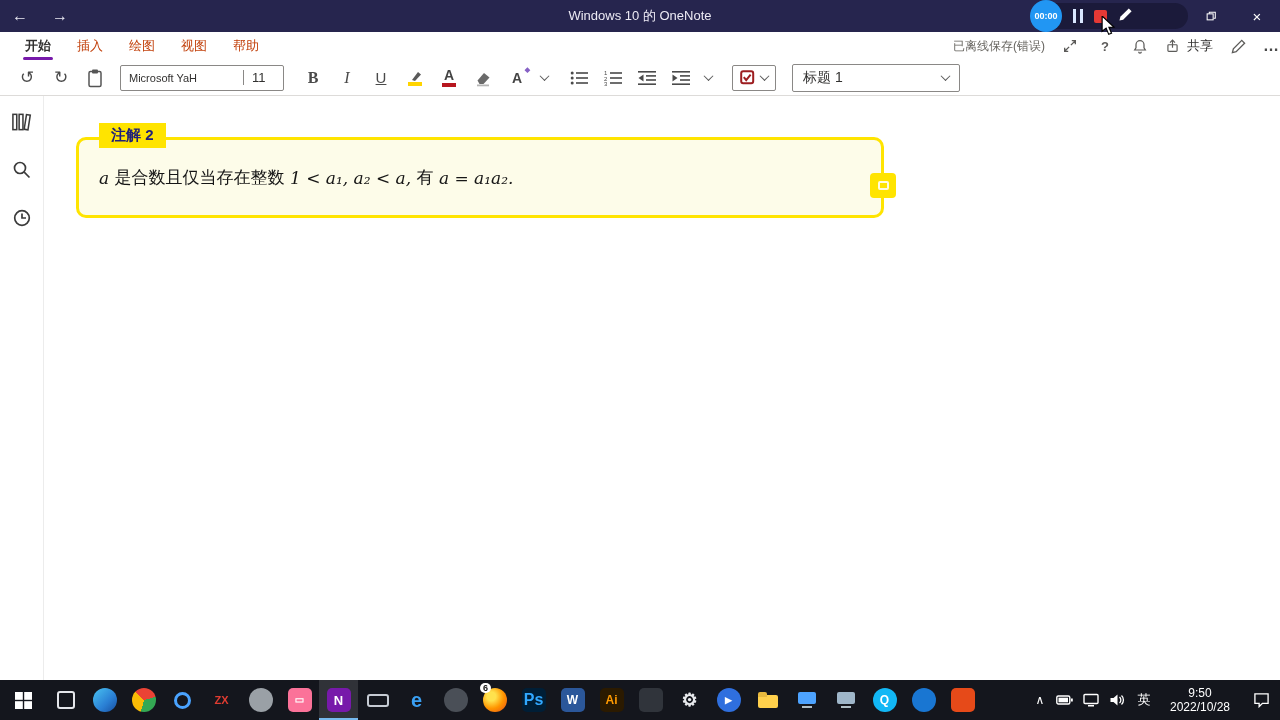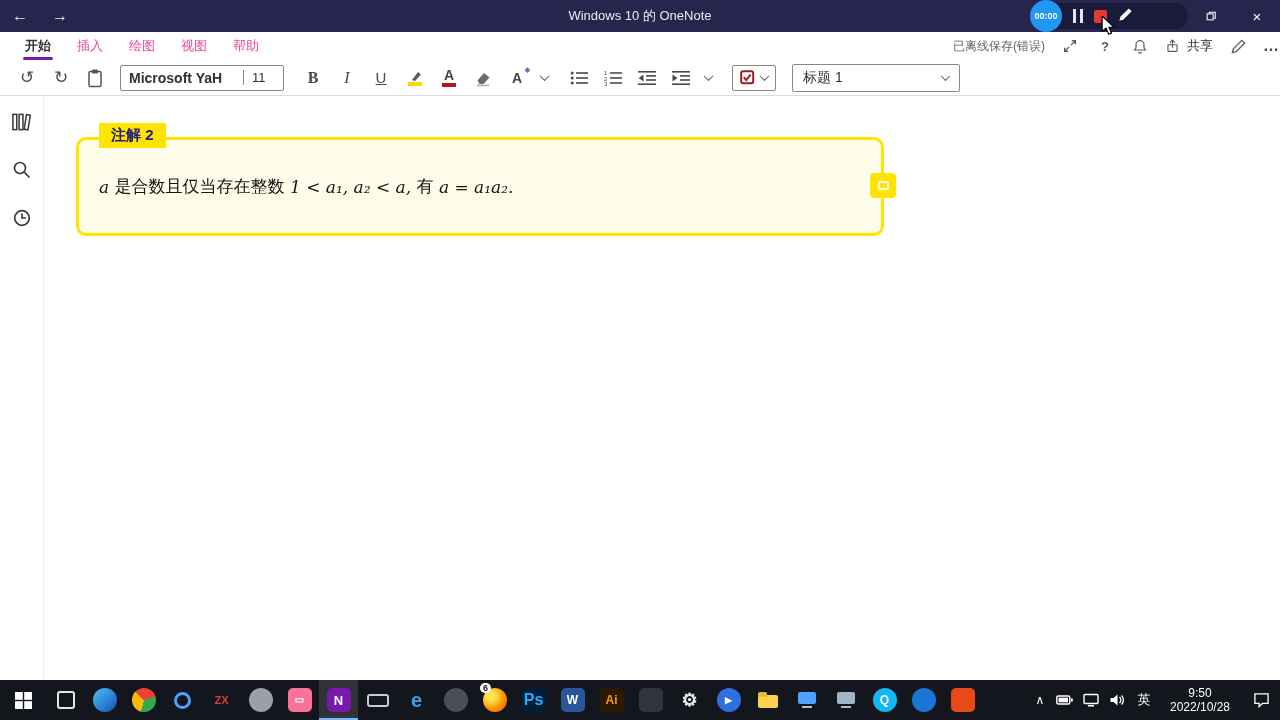--- a/index.html
+++ b/index.html
@@ -20,36 +20,36 @@
   .rec-pause { position:relative; display:flex; gap:4px; }
   .rec-pause span { width:3px; height:14px; background:#d9e7ff; display:block; }
   .rec-stop { position:relative; width:13px; height:13px; background:#e53935; border-radius:2px; }
   .rec-pen { position:relative; }
 
   .cursor { position:absolute; left:1100px; top:16px; z-index:99; }
 
   
   .ribbon-row { position:absolute; top:32px; left:0; width:1280px; height:28px; background:#ffffff; display:flex; align-items:stretch; }
   .rtabs { display:flex; padding-left:12px; }
-  .rtab { position:relative; padding:0 13px; display:flex; align-items:center; font-size:13px; color:#ec4899; cursor:default; }
+  .rtab { position:relative; padding:0 13px; display:flex; align-items:center; font-size:13px; color:#c2410c; cursor:default; }
   .rtab.active { font-weight:bold; color:#323130; }
   .rtab.active::after { content:""; position:absolute; left:11px; right:11px; bottom:0; height:3px; background:#7719aa; border-radius:2px; }
   .ribbon-right { margin-left:auto; display:flex; align-items:center; gap:15px; padding-right:0; }
   .save-status { font-size:12px; color:#66645f; }
   .ricon { display:flex; align-items:center; justify-content:center; width:20px; height:20px; }
   .help-q { font-size:13px; font-weight:bold; color:#5c5b59; }
   .share-btn { display:flex; align-items:center; gap:7px; font-size:13px; color:#323130; }
   .more-dots { font-size:16px; font-weight:bold; color:#4a4a4a; letter-spacing:1px; }
 
   
   .toolbar { position:absolute; top:60px; left:0; width:1280px; height:36px; background:#fff; border-bottom:1px solid #dddbd9; display:flex; align-items:center; padding-left:10px; }
   .tbtn { min-width:34px; height:28px; display:flex; align-items:center; justify-content:center; color:#4a4a4a; }
   .glyph-undo { font-size:17px; }
   .fontbox { display:flex; align-items:center; height:26px; border:1px solid #8a8886; border-radius:2px; margin:0 12px 0 8px; background:#fff; }
-  .fontbox .fname { width:122px; padding:0 8px; font-size:14px; color:#323130; white-space:nowrap; overflow:hidden;font-weight:bold; }
+  .fontbox .fname { width:122px; padding:0 8px; font-size:11px; color:#323130; white-space:nowrap; overflow:hidden; }
   .fontbox .fsize { width:40px; padding:0 8px; font-size:13px; color:#323130; border-left:1px solid #8a8886; }
   .b-label { font-weight:bold; font-size:16px; font-family:"Liberation Serif", serif; }
   .i-label { font-style:italic; font-size:16px; font-family:"Liberation Serif", serif; }
   .u-label { text-decoration:underline; font-size:15px; }
   .stack { display:flex; flex-direction:column; align-items:center; line-height:1; }
   .a-label { font-size:14px; font-weight:bold; color:#444; }
   .color-bar { width:14px; height:4px; background:#b7161f; margin-top:1px; }
   .a-opt { position:relative; font-size:14px; font-weight:bold; color:#444; }
   .a-opt .diamond { position:absolute; top:-4px; right:-8px; font-size:7px; color:#8661c5; }
   .chev { width:7px; height:7px; border-right:1.5px solid #5a5a5a; border-bottom:1.5px solid #5a5a5a; transform:rotate(45deg) translate(-1px,-1px); display:inline-block; }
@@ -57,21 +57,21 @@
   .todo-box { display:flex; align-items:center; gap:6px; height:26px; border:1px solid #8a8886; border-radius:2px; padding:0 7px; margin-left:14px; }
   .stylebox { display:flex; align-items:center; justify-content:space-between; width:168px; height:28px; border:1px solid #8a8886; border-radius:2px; margin-left:16px; padding:0 10px; }
   .stylebox .sname { font-size:14px; color:#323130; }
   .gap8 { width:8px; }
 
   
   .sidebar { position:absolute; top:96px; left:0; width:44px; height:584px; background:#fff; border-right:1px solid #ececec; display:flex; flex-direction:column; align-items:center; padding-top:12px; gap:20px; }
   .sbtn { width:28px; height:28px; display:flex; align-items:center; justify-content:center; }
   .canvas { position:absolute; top:96px; left:44px; width:1236px; height:584px; background:#fff; }
 
-  .note-box { position:absolute; left:32px; top:41px; width:808px; height:99px; background:#fdfce9; border:3px solid #ffe400; border-radius:10px; }
+  .note-box { position:absolute; left:32px; top:41px; width:808px; height:81px; background:#fdfce9; border:3px solid #ffe400; border-radius:10px; }
   .note-tag { position:absolute; top:-17px; left:20px; background:#ffe400; color:#20207a; font-weight:bold; font-size:15px; padding:3px 12px; white-space:nowrap; }
   .note-text { position:absolute; left:20px; top:0; height:100%; display:flex; align-items:center; font-family:"DejaVu Serif", serif; font-size:17px; color:#161616; white-space:pre; }
   .note-text .it { font-style:italic; }
   .note-handle { position:absolute; right:-15px; top:33px; width:26px; height:25px; background:#ffe400; border-radius:4px; display:flex; align-items:center; justify-content:center; }
   .note-handle .inner { width:11px; height:9px; border:2px solid #fffbe0; border-radius:2px; display:block; }
 
   
   .taskbar { position:absolute; bottom:0; left:0; width:1280px; height:40px; background:#14161d; display:flex; align-items:center; color:#fff; }
   .start-btn { width:46px; height:40px; display:flex; align-items:center; justify-content:center; }
   .apps { display:flex; }

